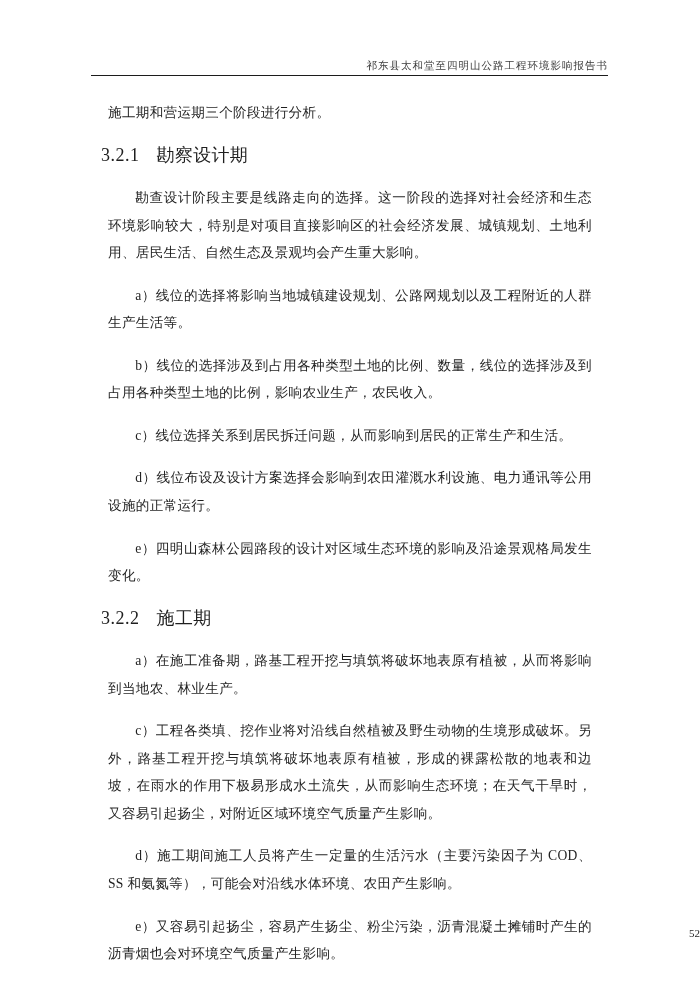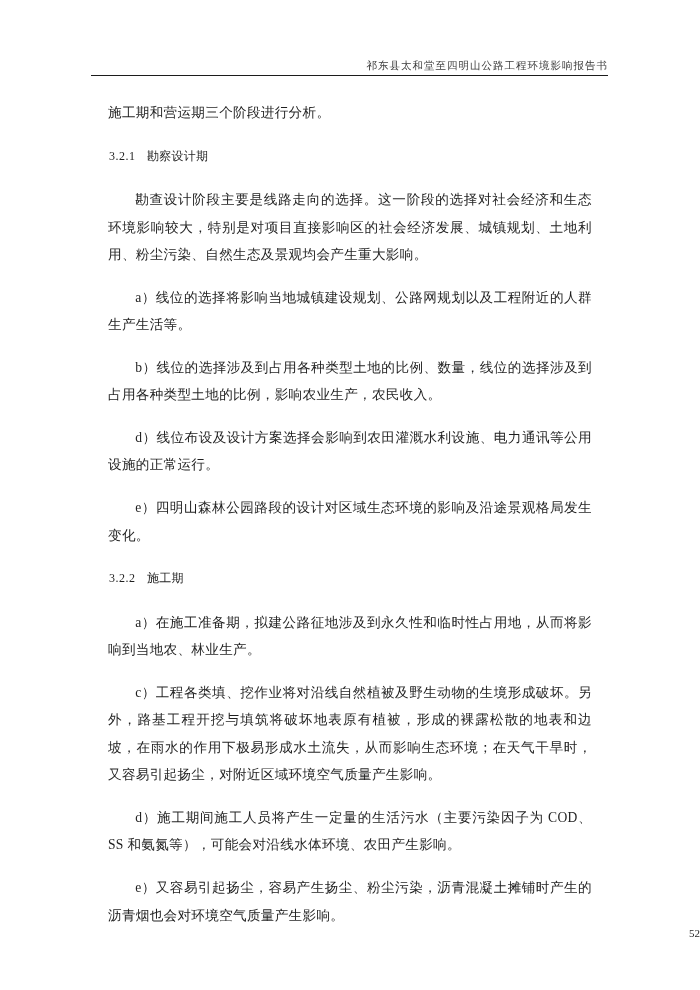--- a/index.html
+++ b/index.html
@@ -49,22 +49,22 @@
     color: #1f1f1f;
   }
   .body-text p {
     margin: 15px;
     text-indent: 2em;
   }
   .body-text p.no-indent {
     text-indent: 0;
   }
   .heading {
-    margin: 16px;
-    font-size: 12px;
+    margin: 8px;
+    font-size: 18px;
     font-weight: normal;
     line-height: 27.55px;
     text-indent: 0;
     letter-spacing: 0.3px;
   }
   .heading .hnum {
     display: inline-block;
     margin-right: 0.95em;
     letter-spacing: 0.5px;
   }
@@ -91,31 +91,32 @@
   <div class="header-rule"></div>
 
   <div class="body-text">
 
     <p class="no-indent">施工期和营运期三个阶段进行分析。</p>
 
     <h3 class="heading">
       <span class="hnum">3.2.1</span><span>勘察设计期</span>
     </h3>
 
-    <p>勘查设计阶段主要是线路走向的选择。这一阶段的选择对社会经济和生态环境影响较大，特别是对项目直接影响区的社会经济发展、城镇规划、土地利用、粉尘污染、自然生态及景观均会产生重大影响。</p>
+    <p>勘查设计阶段主要是线路走向的选择。这一阶段的选择对社会经济和生态环境影响较大，特别是对项目直接影响区的社会经济发展、城镇规划、土地利用、居民生活、自然生态及景观均会产生重大影响。</p>
     <p>a）线位的选择将影响当地城镇建设规划、公路网规划以及工程附近的人群生产生活等。</p>
     <p>b）线位的选择涉及到占用各种类型土地的比例、数量，线位的选择涉及到占用各种类型土地的比例，影响农业生产，农民收入。</p>
+    <p>c）线位选择关系到居民拆迁问题，从而影响到居民的正常生产和生活。</p>
     <p>d）线位布设及设计方案选择会影响到农田灌溉水利设施、电力通讯等公用设施的正常运行。</p>
     <p>e）四明山森林公园路段的设计对区域生态环境的影响及沿途景观格局发生变化。</p>
 
     <h3 class="heading">
       <span class="hnum">3.2.2</span><span>施工期</span>
     </h3>
 
-    <p>a）在施工准备期，拟建公路征地涉及到永久性和临时性占用地，从而将影响到当地农、林业生产。</p>
+    <p>a）在施工准备期，路基工程开挖与填筑将破坏地表原有植被，从而将影响到当地农、林业生产。</p>
     <p>c）工程各类填、挖作业将对沿线自然植被及野生动物的生境形成破坏。另外，路基工程开挖与填筑将破坏地表原有植被，形成的裸露松散的地表和边坡，在雨水的作用下极易形成水土流失，从而影响生态环境；在天气干旱时，又容易引起扬尘，对附近区域环境空气质量产生影响。</p>
     <p>d）施工期间施工人员将产生一定量的生活污水（主要污染因子为 COD、SS 和氨氮等），可能会对沿线水体环境、农田产生影响。</p>
     <p>e）又容易引起扬尘，容易产生扬尘、粉尘污染，沥青混凝土摊铺时产生的沥青烟也会对环境空气质量产生影响。</p>
 
   </div>
 
   <div class="footer">
     <span>52</span>
   </div>
 

